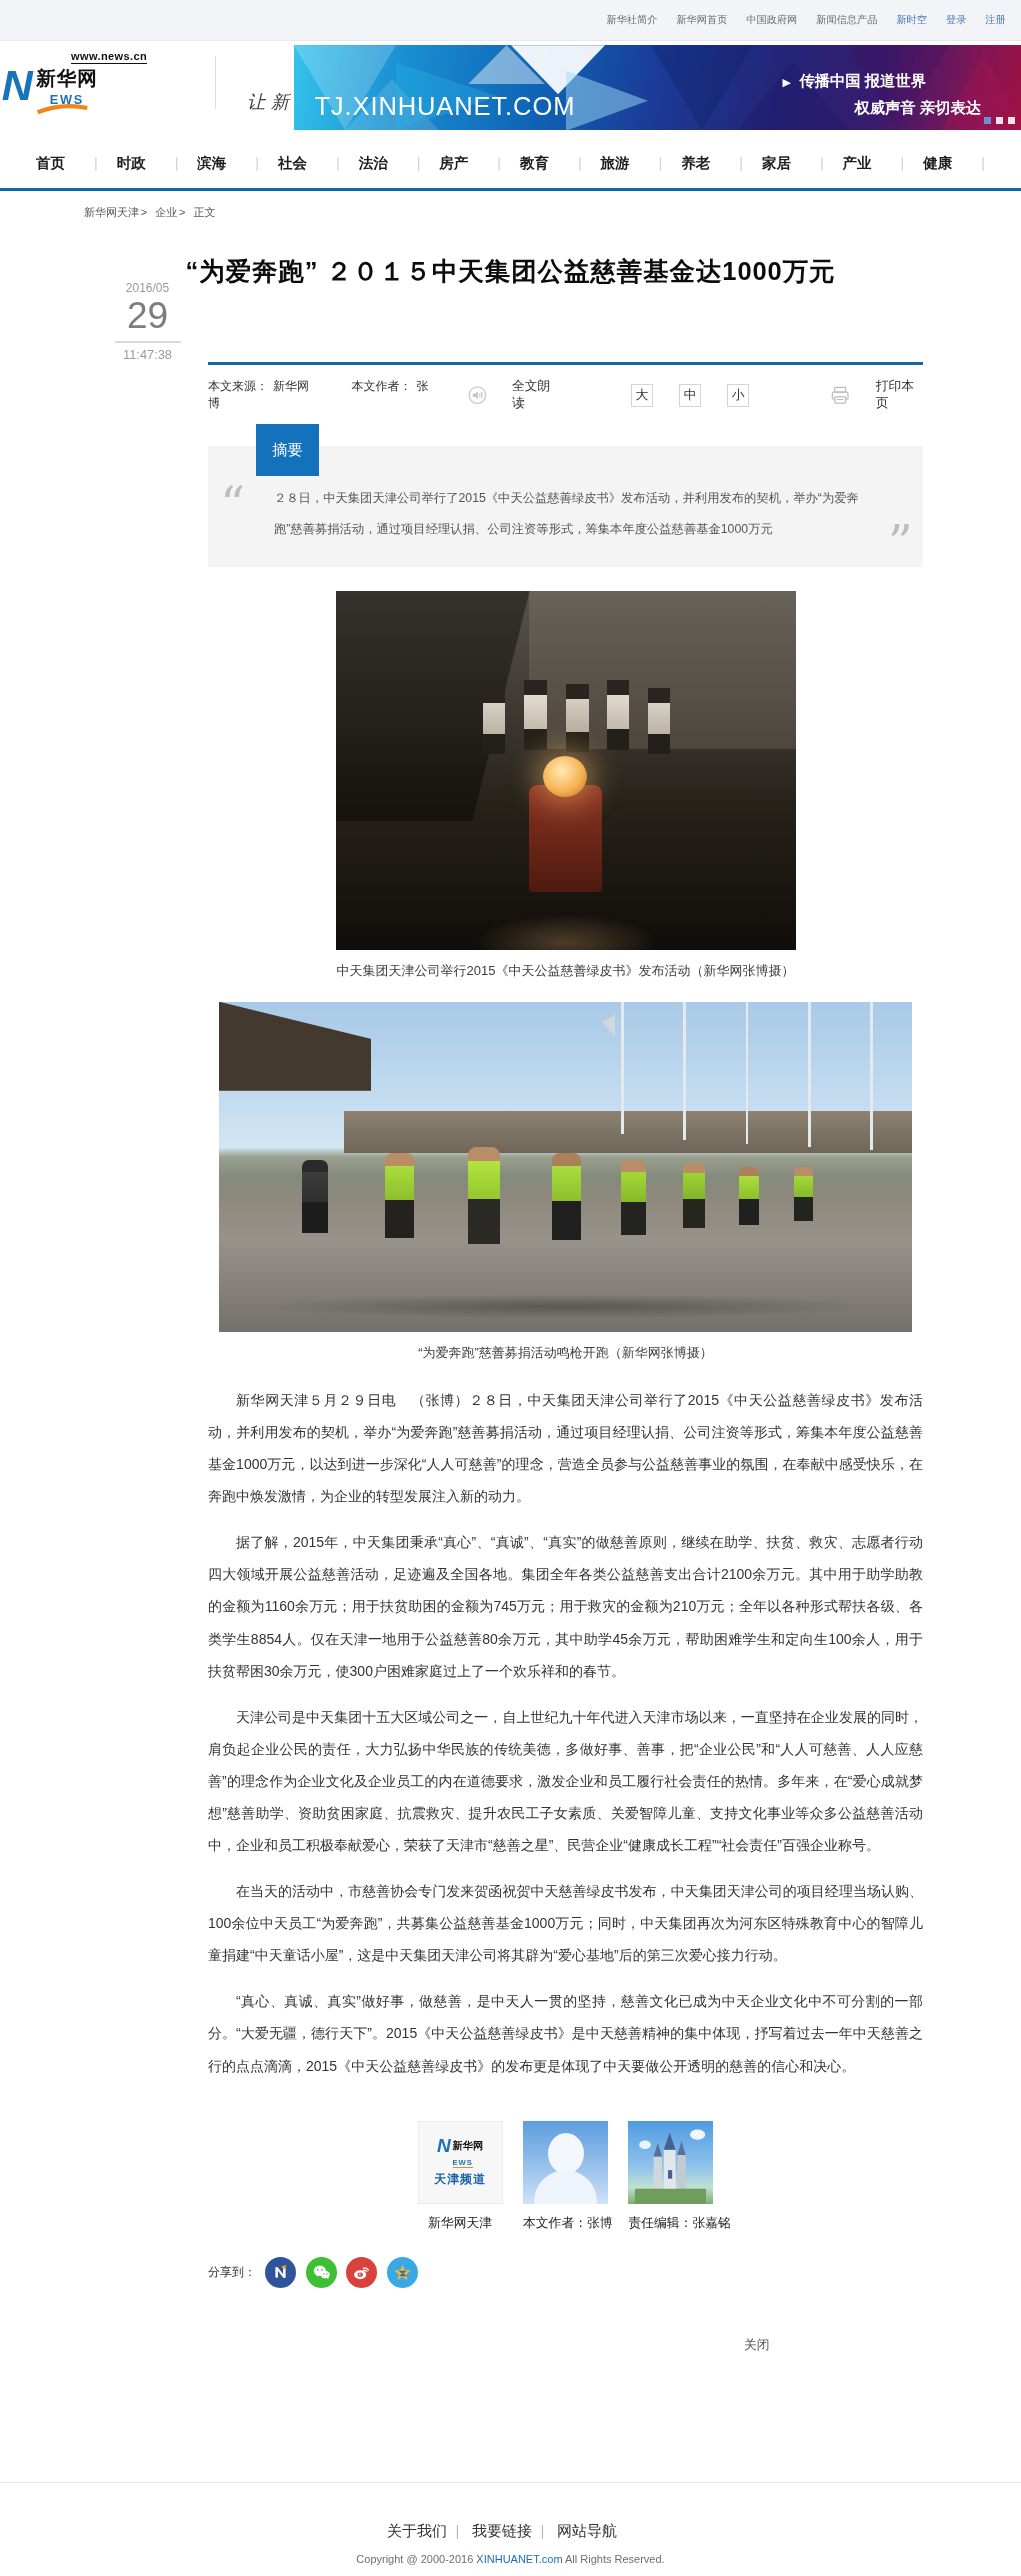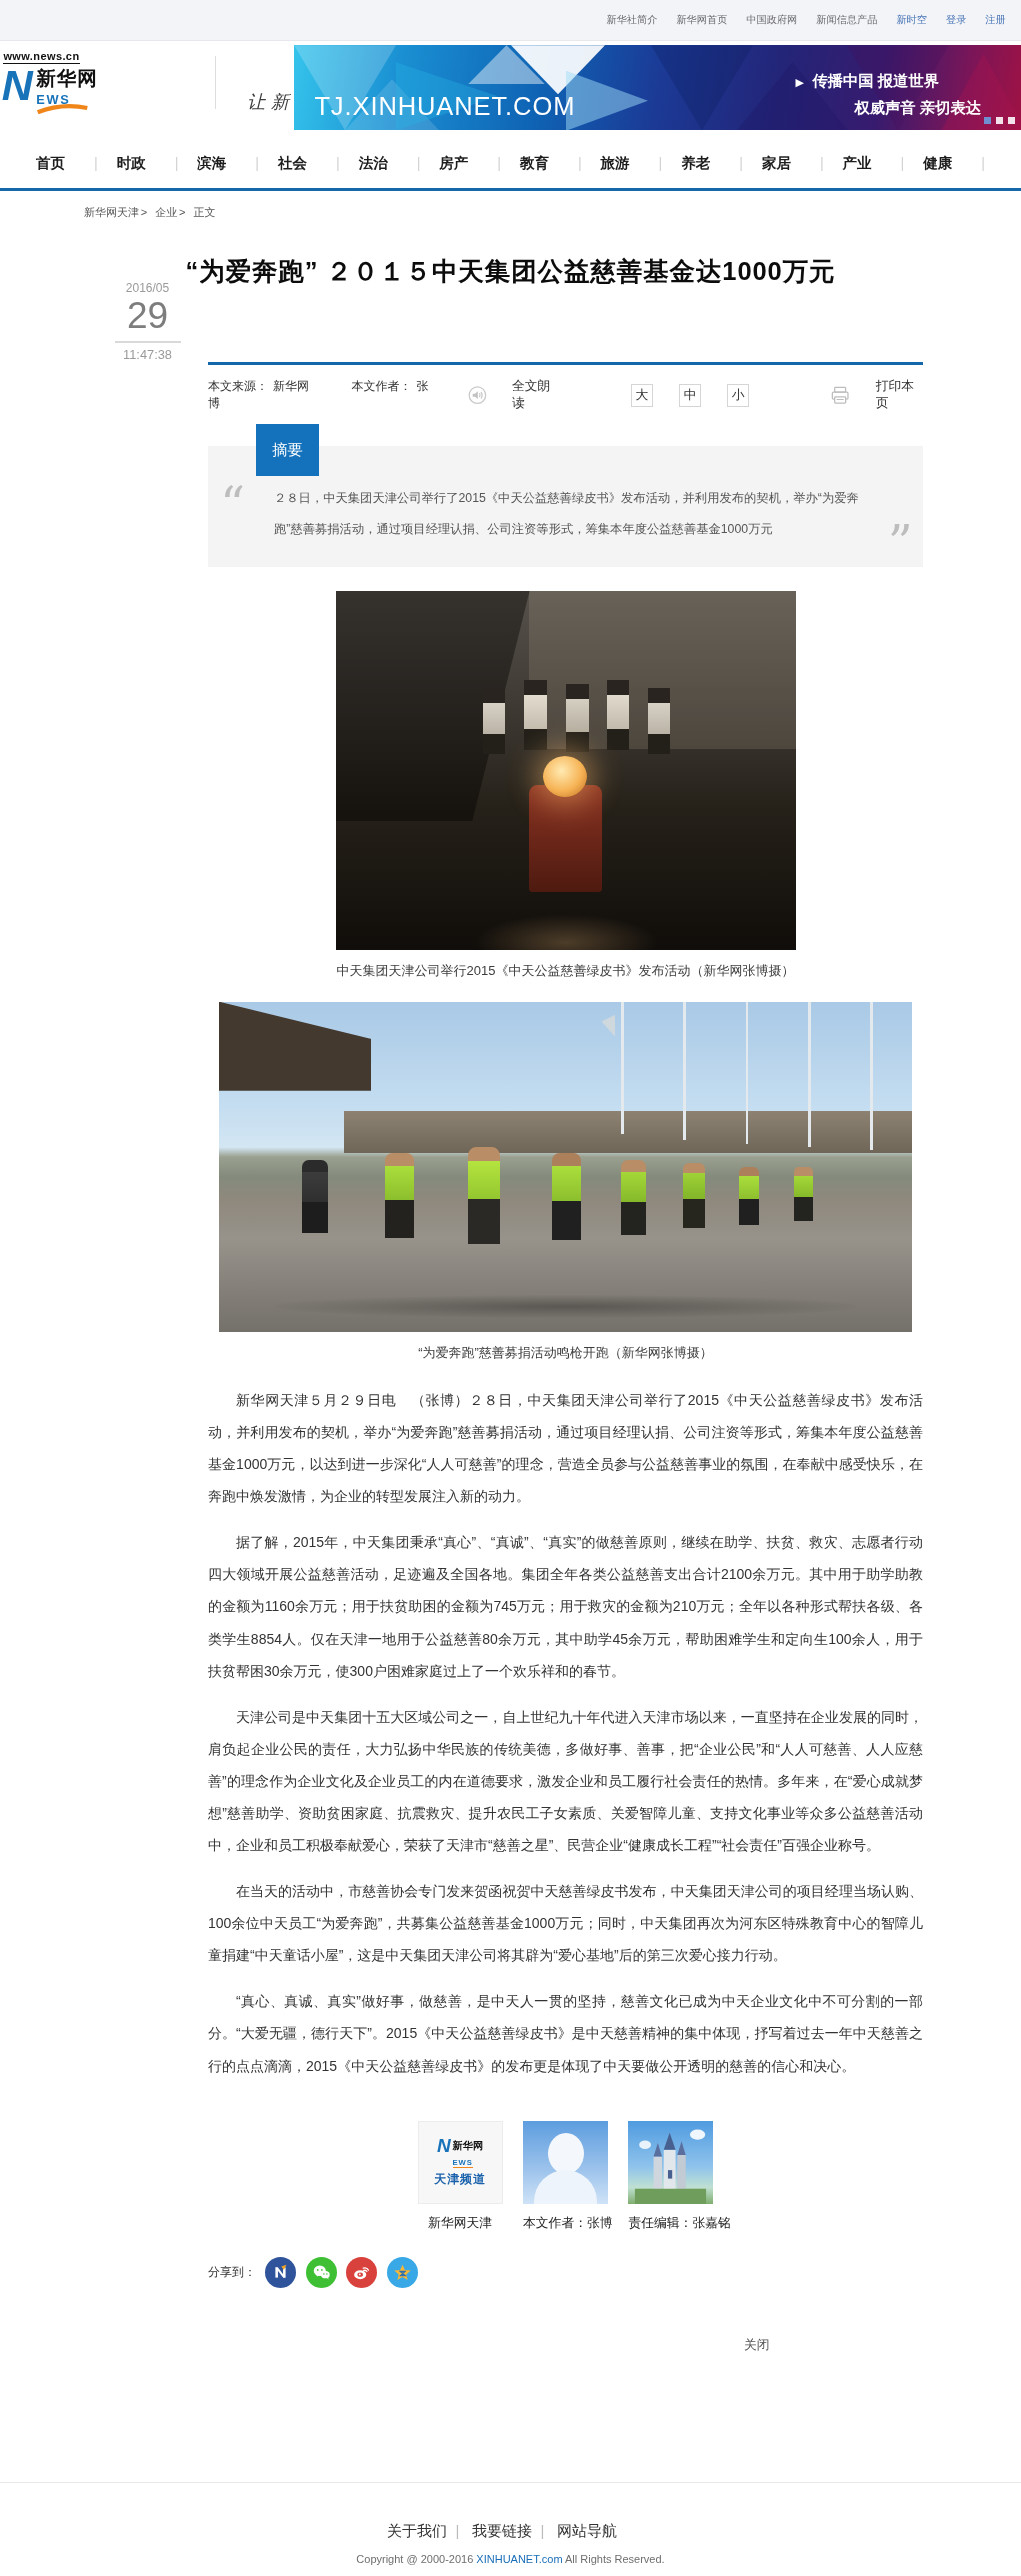--- a/index.html
+++ b/index.html
@@ -7,41 +7,41 @@
   body { width:1021px; font-family:"Liberation Sans","DejaVu Sans",sans-serif; color:#333; }
 
   
   .topbar { height:41px; background:#f3f4f7; border-bottom:0.9px solid #e7e8ec;
             display:flex; align-items:center; justify-content:flex-end; padding-right:15.3px; }
   .topbar a { font-size:10.2px; color:#6b6b70; text-decoration:none; margin-left:19px; }
   .topbar a.hl { color:#4a76b8; }
 
   
   .header { position:relative; height:98px; }
-  .logo-wrap { position:absolute; left:1.7px; top:6.8px; width:213px; }
+  .logo-wrap { position:absolute; left:1.7px; top:6.8px; width:213px;text-align:center; }
   .site-url { font-size:11px; font-weight:bold; color:#111; letter-spacing:0.4px;
               border-bottom:1.7px solid #111; display:inline-block; padding-bottom:0.9px; margin-left:1.7px;}
   .logo-row { display:flex; align-items:flex-start; margin-top:1.7px; }
   .logo-n { font-size:43px; line-height:41px; font-weight:bold; color:#1873b9; font-style:italic; }
   .logo-col { margin-left:3.4px; }
   .logo-cn { font-size:19.6px; font-weight:bold; color:#101010; letter-spacing:0.9px; }
   .logo-en { font-size:12.8px; font-weight:bold; color:#1873b9; letter-spacing:1.7px; }
   .logo-swoosh { display:block; margin-top:-5.1px; }
   .v-div { position:absolute; left:215px; top:15.3px; width:0.9px; height:53px; background:#ddd; }
   .slogan { position:absolute; left:247px; top:49px; width:196px;
             font-family:"DejaVu Serif","Liberation Serif",serif; font-style:italic;
             font-size:18px; letter-spacing:6px; color:#3c3c3c; }
 
   .banner { position:absolute; left:294px; top:4.3px; width:728px; height:85px; overflow:hidden;
             background:linear-gradient(100deg,#35c4ec 0%,#1a8fd2 15%,#0f63b4 34%,#1b3a96 50%,
                         #232578 66%,#371b6e 80%,#7d1557 92%,#a01243 100%); cursor:pointer; }
   .tri { position:absolute; }
   .banner-domain { position:absolute; left:20.4px; top:47px; color:#fff; font-size:25.5px;
                    letter-spacing:0.9px; font-weight:400; }
-  .banner-line1 { position:absolute; right:83px; top:25.5px; color:#fff; font-size:15.3px; font-weight:bold;text-align:center; }
+  .banner-line1 { position:absolute; right:96px; top:25.5px; color:#fff; font-size:15.3px; font-weight:bold;text-align:center; }
   .banner-marker { color:#fff; font-size:11px; margin-right:8.5px; }
   .banner-line2 { position:absolute; right:41px; top:53px; color:#fff; font-size:15.3px; font-weight:bold; }
   .dots { position:absolute; right:6.8px; bottom:6px; display:flex; gap:4.3px; }
   .dots span { width:7.7px; height:7.7px; display:block; }
 
   
   .nav { border-bottom:3.4px solid #1467a9; }
   .nav ul { list-style:none; display:flex; justify-content:space-between; padding:0 36px; height:49px; align-items:center; }
   .nav li { font-size:14.5px; font-weight:bold; color:#1d1d1d; cursor:pointer; }
   .nav li::after { content:"|"; color:#d3d3d3; font-weight:normal; margin-left:29px; }

